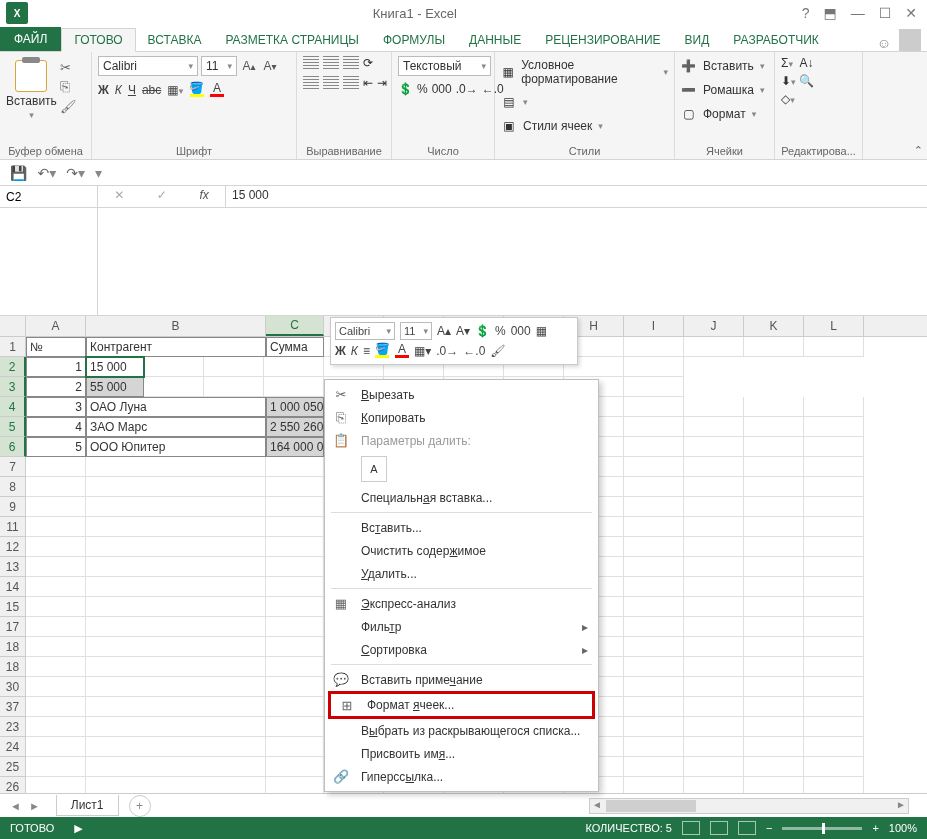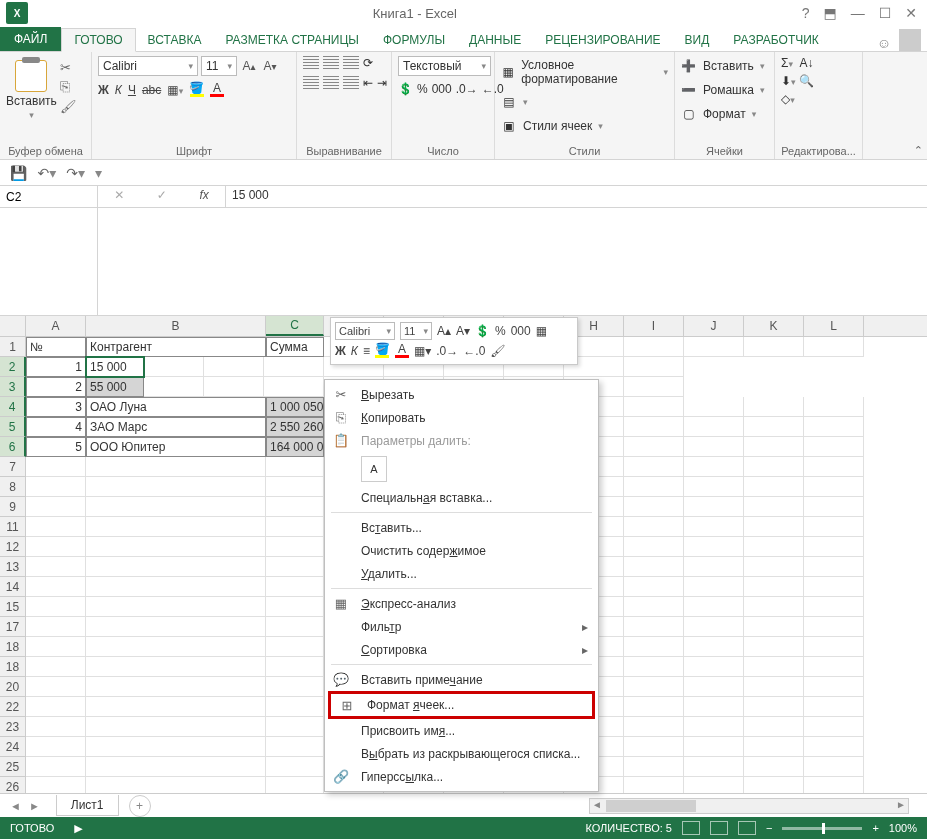--- a/index.html
+++ b/index.html
@@ -591,36 +591,36 @@
         <div class="cell" style="width: 60px;"></div>
         <div class="cell" style="width: 60px;"></div>
         <div class="cell" style="width: 60px;"></div>
         <div class="cell" style="width: 60px;"></div>
         <div class="cell" style="width: 60px;"></div>
         <div class="cell" style="width: 60px;"></div>
         <div class="cell" style="width: 60px;"></div>
         <div class="cell" style="width: 60px;"></div>
       </div>
       <div class="row">
-        <div class="row-h">20</div>
-        <div class="cell" style="width: 60px;"></div>
-        <div class="cell" style="width: 180px;"></div>
-        <div class="cell" style="width: 58px;"></div>
-        <div class="cell" style="width: 60px;"></div>
-        <div class="cell" style="width: 60px;"></div>
-        <div class="cell" style="width: 60px;"></div>
-        <div class="cell" style="width: 60px;"></div>
-        <div class="cell" style="width: 60px;"></div>
-        <div class="cell" style="width: 60px;"></div>
-        <div class="cell" style="width: 60px;"></div>
-        <div class="cell" style="width: 60px;"></div>
-        <div class="cell" style="width: 60px;"></div>
-      </div>
-      <div class="row">
-        <div class="row-h">22</div>
+        <div class="row-h">30</div>
+        <div class="cell" style="width: 60px;"></div>
+        <div class="cell" style="width: 180px;"></div>
+        <div class="cell" style="width: 58px;"></div>
+        <div class="cell" style="width: 60px;"></div>
+        <div class="cell" style="width: 60px;"></div>
+        <div class="cell" style="width: 60px;"></div>
+        <div class="cell" style="width: 60px;"></div>
+        <div class="cell" style="width: 60px;"></div>
+        <div class="cell" style="width: 60px;"></div>
+        <div class="cell" style="width: 60px;"></div>
+        <div class="cell" style="width: 60px;"></div>
+        <div class="cell" style="width: 60px;"></div>
+      </div>
+      <div class="row">
+        <div class="row-h">37</div>
         <div class="cell" style="width: 60px;"></div>
         <div class="cell" style="width: 180px;"></div>
         <div class="cell" style="width: 58px;"></div>
         <div class="cell" style="width: 60px;"></div>
         <div class="cell" style="width: 60px;"></div>
         <div class="cell" style="width: 60px;"></div>
         <div class="cell" style="width: 60px;"></div>
         <div class="cell" style="width: 60px;"></div>
         <div class="cell" style="width: 60px;"></div>
         <div class="cell" style="width: 60px;"></div>
@@ -774,25 +774,25 @@
       <span>Вставить приме<u class="k">ч</u>ание</span>
     </div>
   <div class="hi-box">
     <div class="cm-item">
         <span class="cm-icon">⊞</span>
         <span>Формат <u class="k">я</u>чеек...</span>
       </div>
   </div>
   <div class="cm-item">
       <span class="cm-icon"></span>
+      <span>В<u class="k">ы</u>брать из раскрывающегося списка...</span>
+    </div>
+  <div class="cm-item">
+      <span class="cm-icon"></span>
       <span>Присвоить им<u class="k">я</u>...</span>
-    </div>
-  <div class="cm-item">
-      <span class="cm-icon"></span>
-      <span>В<u class="k">ы</u>брать из раскрывающегося списка...</span>
     </div>
   <div class="cm-item">
       <span class="cm-icon">🔗</span>
       <span>Гиперсс<u class="k">ы</u>лка...</span>
     </div>
 </div>
 
 <div class="sheet-tabs">
   <div class="sheet-nav">
     <span>◄</span>

